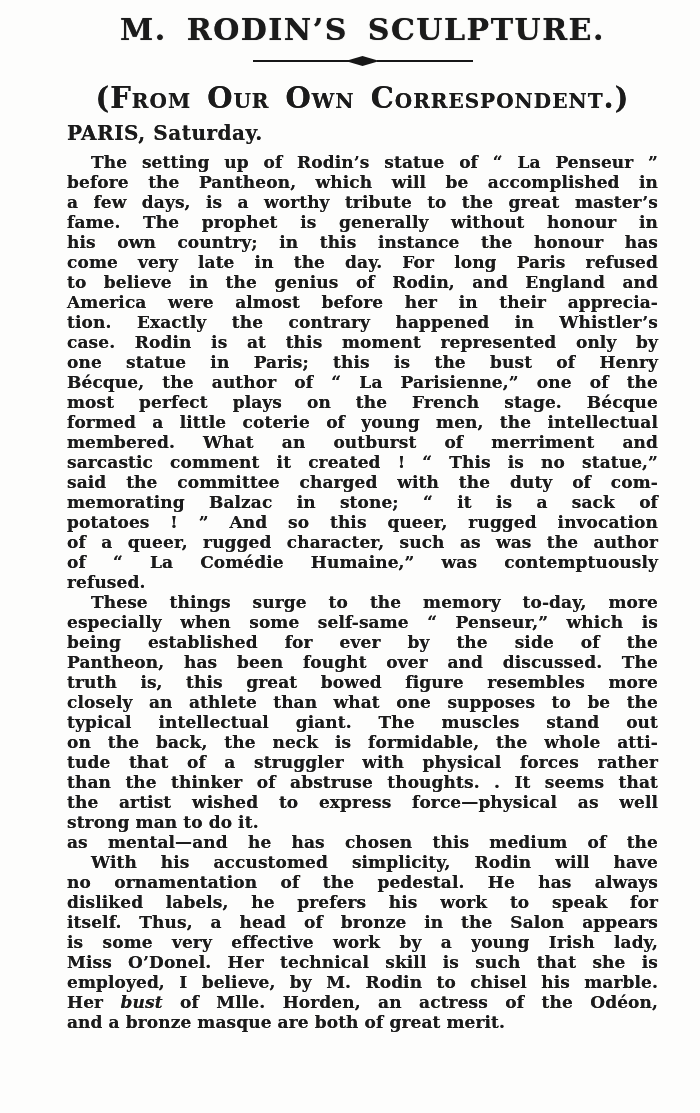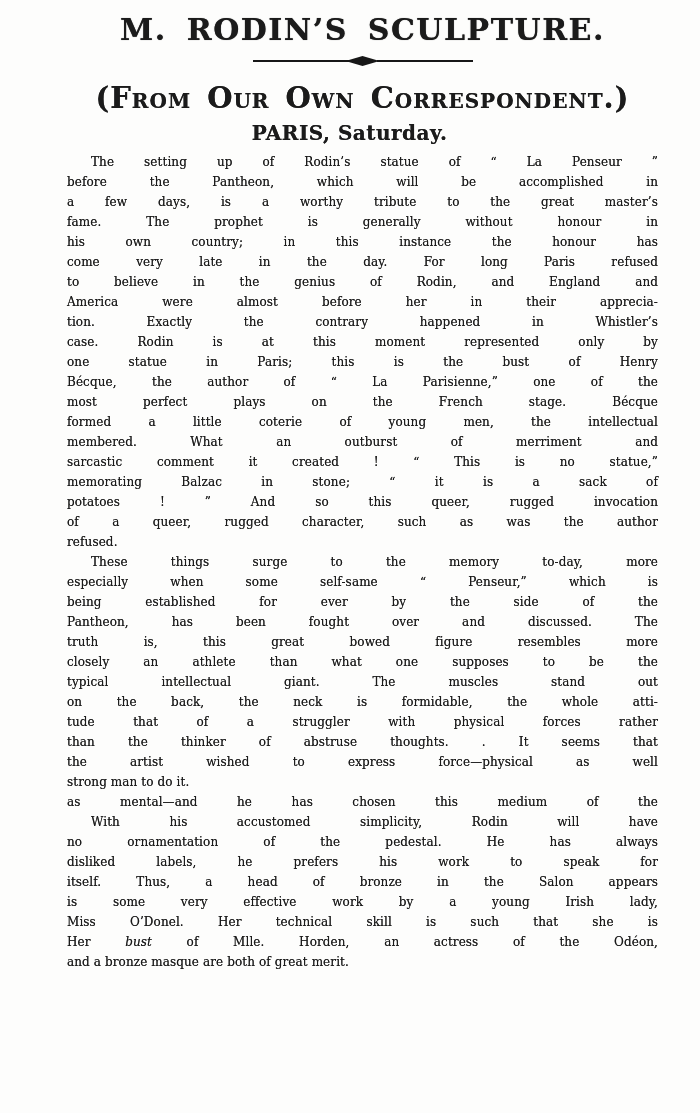--- a/index.html
+++ b/index.html
@@ -60,31 +60,31 @@
     font-variant: small-caps;
     font-weight: bold;
     font-size: 29px;
     letter-spacing: 1px;
     word-spacing: 5px;
     text-shadow: 0 0 0.6px rgba(20,20,20,0.85);
   }
   .dateline {
     margin-top: 6px;
     padding-right: 26px;
-    text-align: center;
+    text-align: left;
     font-weight: bold;
     font-size: 20px;
     letter-spacing: 0.5px;
     text-shadow: 0 0 0.6px rgba(20,20,20,0.85);
   }
   .article {
     margin-top: 7px;
-    font-size: 12px;
+    font-size: 17px;
     line-height: 20px;
-    font-weight: normal;
+    font-weight: bold;
     letter-spacing: 0.1px;
     text-shadow: 0 0 0.6px rgba(25,25,25,0.75);
   }
   .paragraph { margin: 0; }
   .line {
     text-align: justify;
     text-align-last: justify;
     height: 20px;
     white-space: nowrap;
     overflow: visible;
@@ -121,23 +121,25 @@
           <div class="line">to believe in the genius of Rodin, and England and</div>
           <div class="line">America were almost before her in their apprecia-</div>
           <div class="line">tion.  Exactly the contrary happened in Whistler’s</div>
           <div class="line">case.  Rodin is at this moment represented only by</div>
           <div class="line">one statue in Paris; this is the bust of Henry</div>
           <div class="line">Bécque, the author of “ La Parisienne,” one of the</div>
           <div class="line">most perfect plays on the French stage.  Bécque</div>
           <div class="line">formed a little coterie of young men, the intellectual</div>
           <div class="line">membered.  What an outburst of merriment and</div>
           <div class="line">sarcastic comment it created !  “ This is no statue,”</div>
+          <div class="line">said the committee charged with the duty of com-</div>
           <div class="line">memorating Balzac in stone; “ it is a sack of</div>
           <div class="line">potatoes ! ”  And so this queer, rugged invocation</div>
           <div class="line">of a queer, rugged character, such as was the author</div>
+          <div class="line">of “ La Comédie Humaine,”  was contemptuously</div>
           <div class="line last">refused.</div>
         </div>
         <div class="paragraph">
           <div class="line first">These things surge to the memory to-day, more</div>
           <div class="line">especially when some self-same “ Penseur,” which is</div>
           <div class="line">being established for ever by the side of the</div>
           <div class="line">Pantheon, has been fought over and discussed.  The</div>
           <div class="line">truth is, this great bowed figure resembles more</div>
           <div class="line">closely an athlete than what one supposes to be the</div>
           <div class="line">typical intellectual giant.  The muscles stand out</div>
@@ -148,18 +150,19 @@
           <div class="line last">strong man to do it.</div>
           <div class="line">as mental—and he has chosen this medium of the</div>
         </div>
         <div class="paragraph">
           <div class="line first">With his accustomed simplicity, Rodin will have</div>
           <div class="line">no ornamentation of the pedestal.  He has always</div>
           <div class="line">disliked labels, he prefers his work to speak for</div>
           <div class="line">itself.  Thus, a head of bronze in the Salon appears</div>
           <div class="line">is some very effective work by a young Irish lady,</div>
           <div class="line">Miss O’Donel.  Her technical skill is such that she is</div>
+          <div class="line">employed, I believe, by M. Rodin to chisel his marble.</div>
           <div class="line">Her <i>bust</i> of Mlle. Horden, an actress of the Odéon,</div>
           <div class="line last">and a bronze masque are both of great merit.</div>
         </div>
       </div>
   </div>
 </div>
 
 </body></html>

